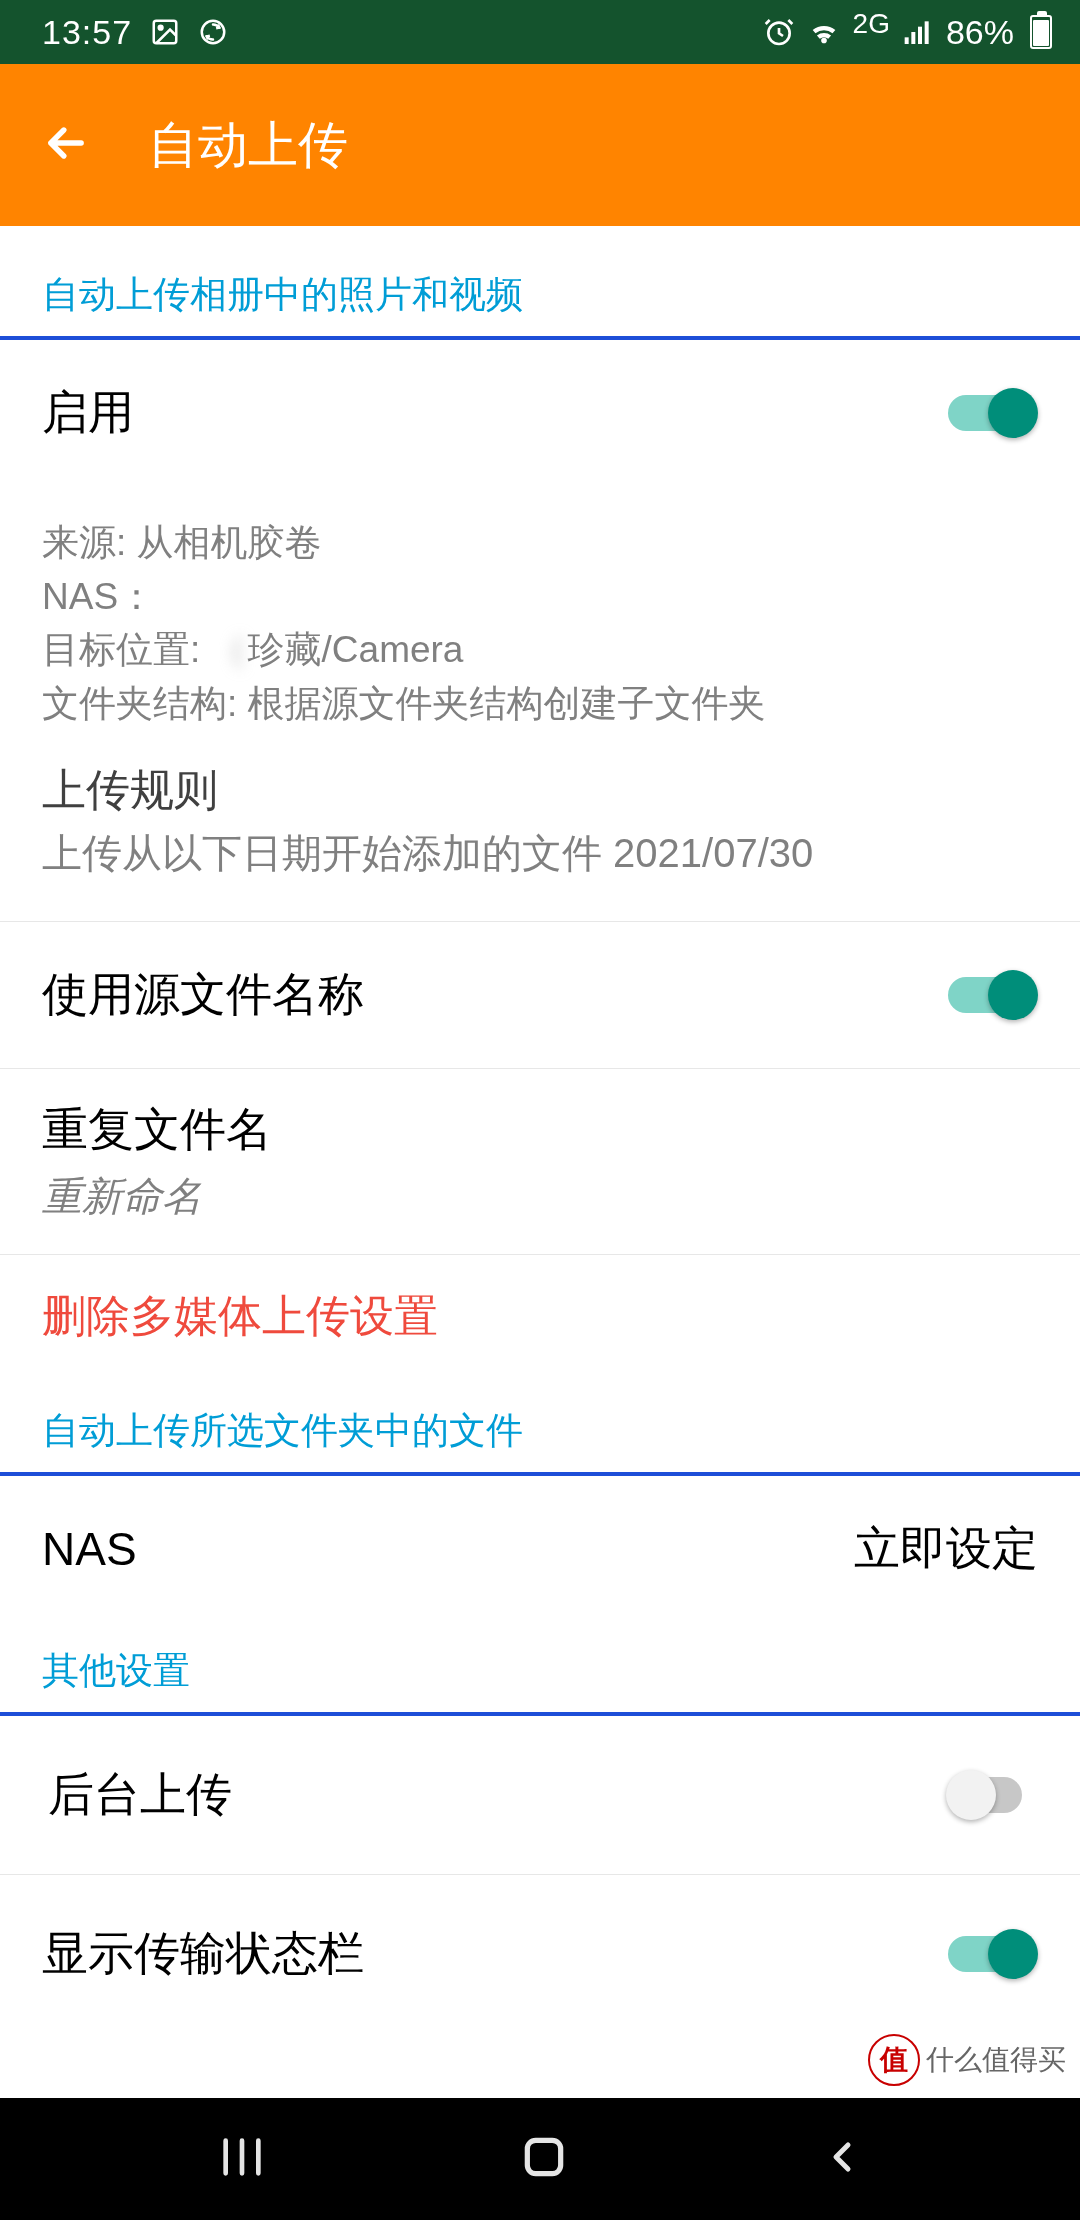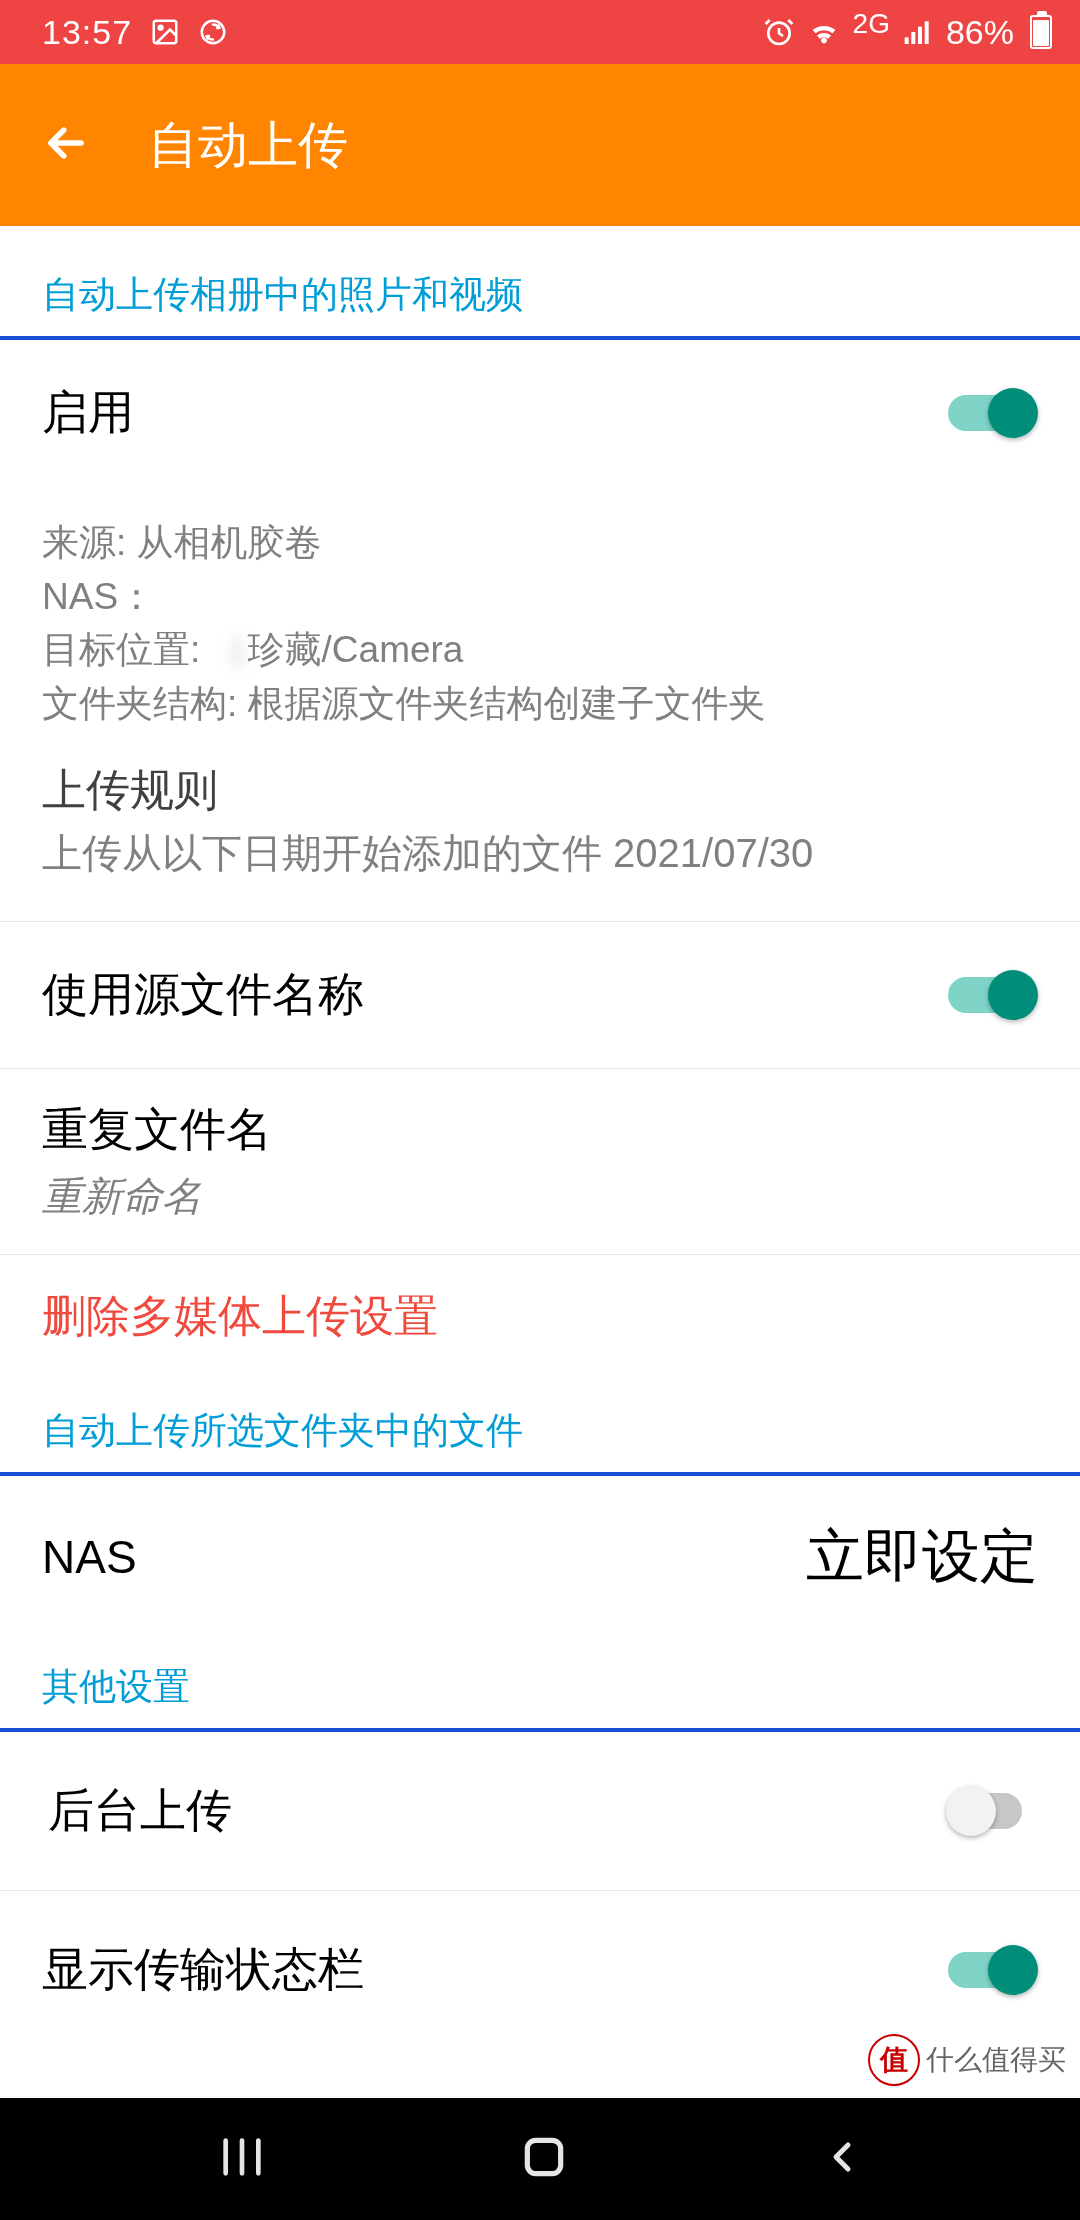--- a/index.html
+++ b/index.html
@@ -8,21 +8,21 @@
     height: 2220px;
     background: #ffffff;
     font-family: -apple-system, "Helvetica Neue", Arial, sans-serif;
     position: relative;
     overflow: hidden;
   }
 
   
   .status-bar {
     height: 64px;
-    background: #ef4444;
+    background: #14532d;
     color: #fff;
     display: flex;
     align-items: center;
     justify-content: space-between;
     padding: 0 28px 0 42px;
     font-size: 34px;
   }
   .status-left { display: flex; align-items: center; gap: 18px; }
   .status-right { display: flex; align-items: center; gap: 12px; }
   .status-time { font-weight: 500; letter-spacing: 1px; }
@@ -67,21 +67,21 @@
     display: flex;
     align-items: center;
     justify-content: space-between;
     padding: 42px 42px;
     border-bottom: 1px solid #e7e7e7;
     position: relative;
   }
   .row.noborder { border-bottom: none; }
   .row-title { font-size: 46px; color: #000; font-weight: 400; }
   .row-sub { font-size: 40px; color: #808080; margin-top: 8px; font-style: italic; }
-  .row-value { font-size: 58px; color: #000; }
+  .row-value { font-size: 46px; color: #000; }
   .row-danger .row-title { color: #ef4a3d; font-size: 44px; }
 
   .info-block {
     padding: 30px 42px 20px 42px;
     color: #808080;
     font-size: 37px;
     line-height: 1.45;
   }
   .info-block .blur {
     display: inline-block;

